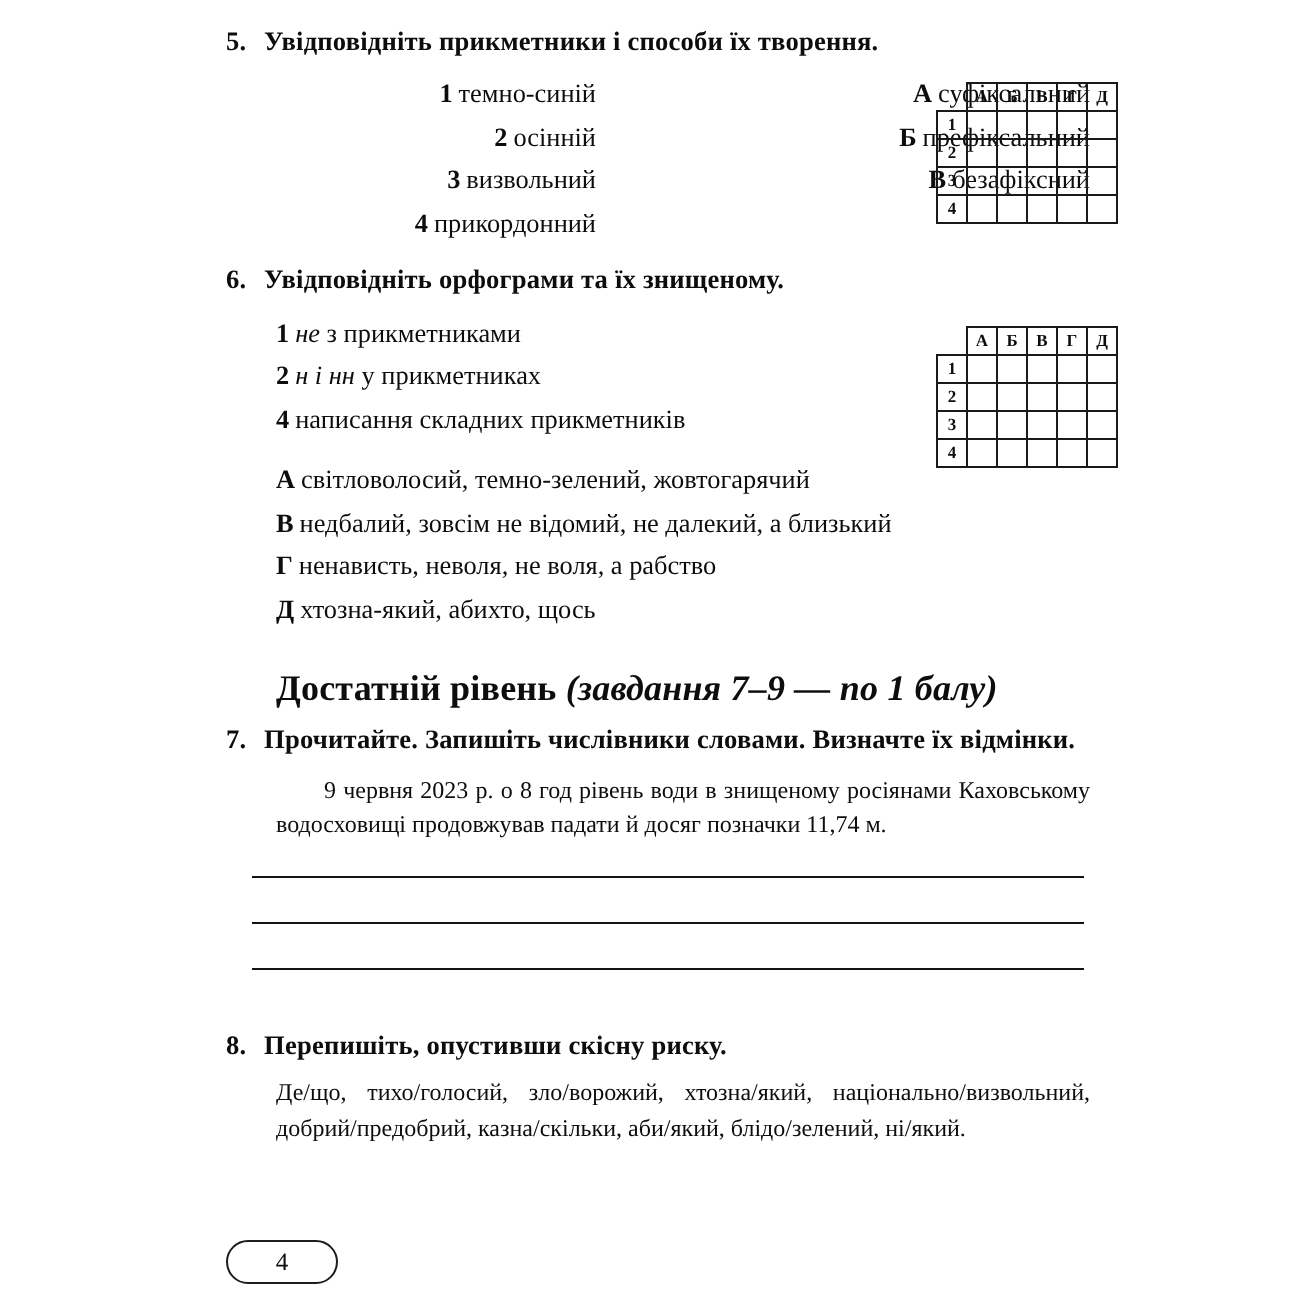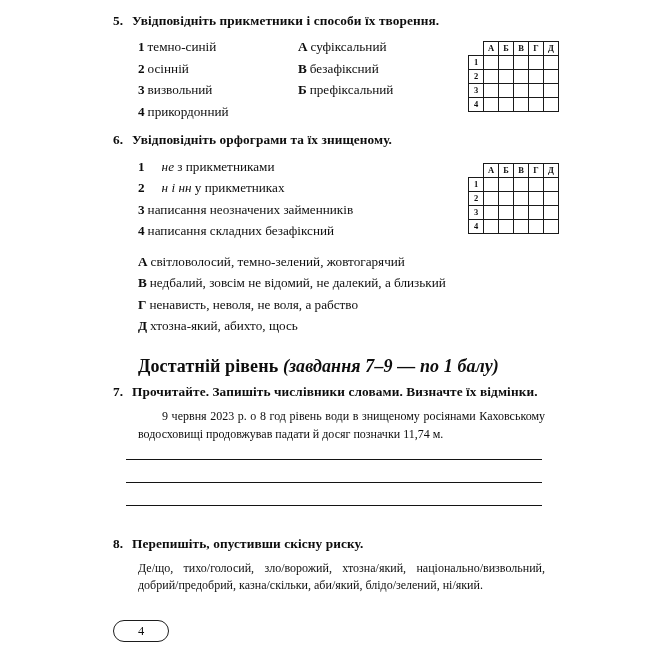--- a/index.html
+++ b/index.html
@@ -46,20 +46,21 @@
     font-weight: bold;
   }
 
   
   .match-wrap {
     position: relative;
     margin-top: 6px;
   }
   .match-cols {
     display: flex;
+    text-align: right;
   }
   .col-left {
     width: 185px;
     flex: 0 0 185px;
     padding-left: 25px;
     box-sizing: border-box;
   }
   .col-right {
     flex: 1 1 auto;
   }
@@ -67,21 +68,20 @@
     font-size: 13.2px;
     line-height: 21.5px;
     white-space: nowrap;
   }
   .marker {
     font-weight: bold;
     margin-right: 3px;
   }
   .ital {
     font-style: italic;
-    margin-left: 14px;
   }
 
   
   .grid {
     border-collapse: collapse;
     table-layout: fixed;
   }
   .grid td, .grid th {
     border: 1px solid #1a1a1a;
     width: 14px;
@@ -180,24 +180,24 @@
             <div class="item">
               <span class="marker">4</span><span>прикордонний</span>
             </div>
           </div>
 
           <div class="col-right">
             <div class="item">
               <span class="marker">А</span><span>суфіксальний</span>
             </div>
             <div class="item">
+              <span class="marker">Б</span><span>префіксальний</span>
+            </div>
+            <div class="item">
               <span class="marker">В</span><span>безафіксний</span>
-            </div>
-            <div class="item">
-              <span class="marker">Б</span><span>префіксальний</span>
             </div>
           </div>
         </div>
       </div>
     </div>
 
     <div class="task" style="margin-top:9px;">
       <div class="task-head">
         <span class="task-num">6.</span>
         <span class="task-title">Увідповідніть орфограми та їх знищеному.</span>
@@ -205,24 +205,21 @@
 
       <div class="match-wrap">
         <div class="col-left" style="width:auto;flex:none;">
           <div class="item">
             <span class="marker">1</span><span class="ital">не</span><span> з прикметниками</span>
           </div>
           <div class="item">
             <span class="marker">2</span><span class="ital">н і нн</span><span> у прикметниках</span>
           </div>
           <div class="item">
-            <span class="marker">3</span><span>написання неозначених займенників</span>
-          </div>
-          <div class="item">
-            <span class="marker">4</span><span>написання складних безафіксний</span>
+            <span class="marker">4</span><span>написання складних прикметників</span>
           </div>
         </div>
       </div>
 
       <div class="col-left" style="width:auto;flex:none;margin-top:9px;">
         <div class="item">
           <span class="marker">А</span><span>світловолосий, темно-зелений, жовтогарячий</span>
         </div>
         <div class="item">
           <span class="marker">В</span><span>недбалий, зовсім не відомий, не далекий, а близький</span>

